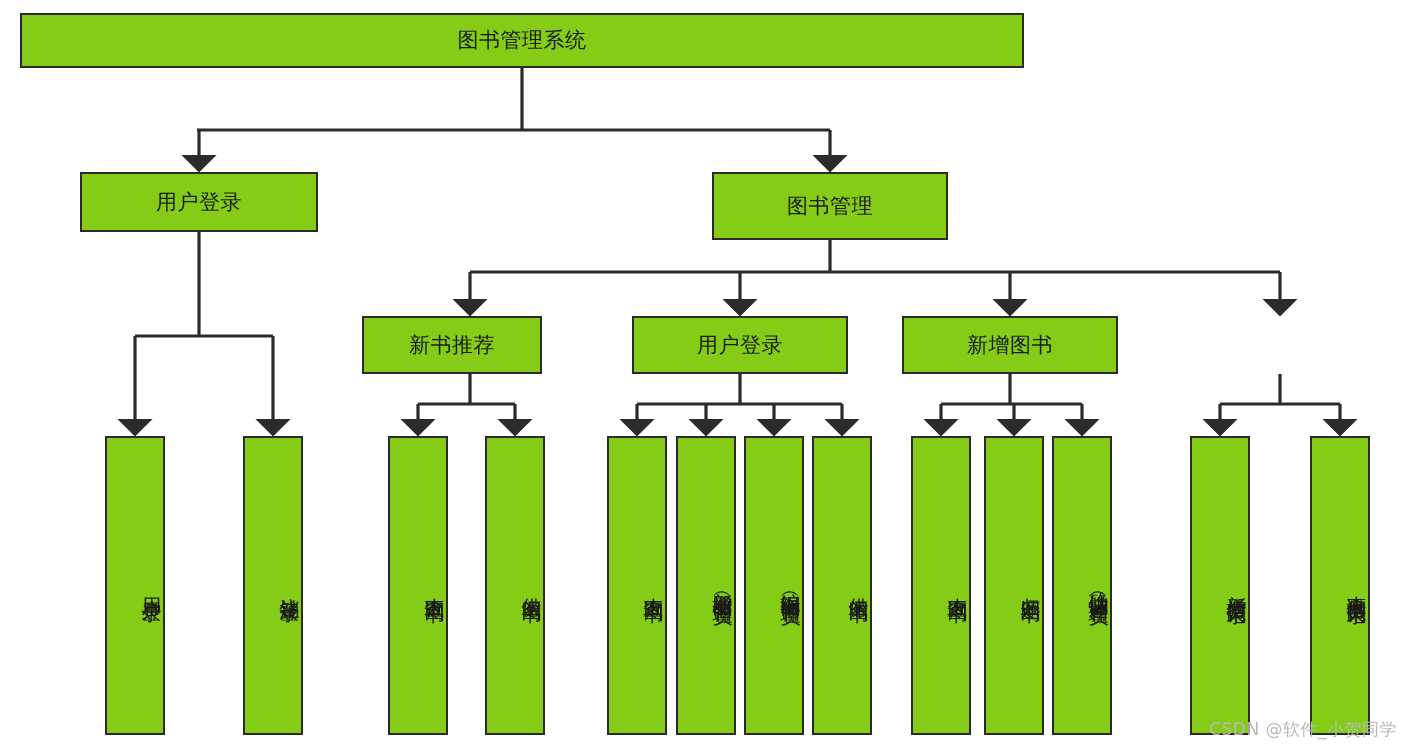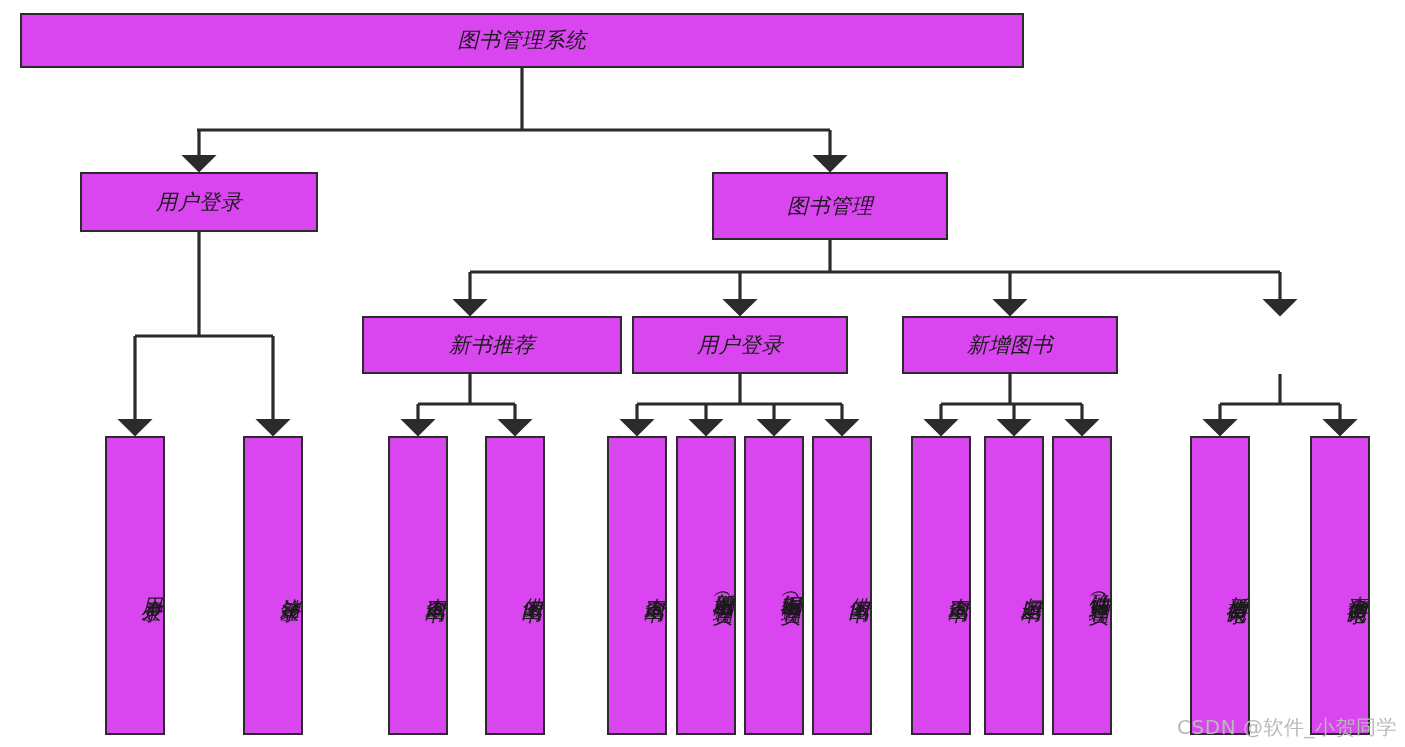--- a/index.html
+++ b/index.html
@@ -21,30 +21,29 @@
     position: absolute;
     left: 0;
     top: 0;
     width: 1405px;
     height: 747px;
   }
   .node {
     position: absolute;
     box-sizing: border-box;
     border: 2.5px solid #2b2b2b;
-    background: #d946ef;
+    background: #84cc16;
     display: flex;
     align-items: center;
     justify-content: center;
     color: #1a1a1a;
     font-size: 21px;
     line-height: 1.15;
     letter-spacing: 0.5px;
     white-space: nowrap;
-    font-style: italic;
   }
   .node.vertical {
     writing-mode: vertical-rl;
     text-orientation: upright;
     padding-top: 6px;
     padding-bottom: 6px;
     letter-spacing: 2px;
     align-items: flex-start;
     justify-content: center;
     font-size: 20px;
@@ -55,21 +54,21 @@
     display: block;
     text-align: center;
   }
   .node-label {
     display: block;
   }
   #watermark {
     position: absolute;
     right: 8px;
     bottom: 6px;
-    font-size: 20px;
+    font-size: 17px;
     color: #b9b9b9;
     letter-spacing: 0.5px;
     white-space: nowrap;
     pointer-events: none;
   }
 </style>
 </head>
 <body>
 
 <div id="diagram-root">
@@ -128,21 +127,21 @@
     <span class="node-label">图书管理系统</span>
   </div>
 
   <div class="node" style="left: 80px; top: 172px; width: 238px; height: 60px;">
     <span class="node-label">用户登录</span>
   </div>
   <div class="node" style="left: 712px; top: 172px; width: 236px; height: 68px;">
     <span class="node-label">图书管理</span>
   </div>
 
-  <div class="node" style="left: 362px; top: 316px; width: 260px; height: 58px;">
+  <div class="node" style="left: 362px; top: 316px; width: 180px; height: 58px;">
     <span class="node-label">新书推荐</span>
   </div>
   <div class="node" style="left: 632px; top: 316px; width: 216px; height: 58px;">
     <span class="node-label">用户登录</span>
   </div>
   <div class="node" style="left: 902px; top: 316px; width: 216px; height: 58px;">
     <span class="node-label">新增图书</span>
   </div>
 
   <div class="node vertical" style="left: 105px; top: 436px; width: 60px; height: 299px;">

